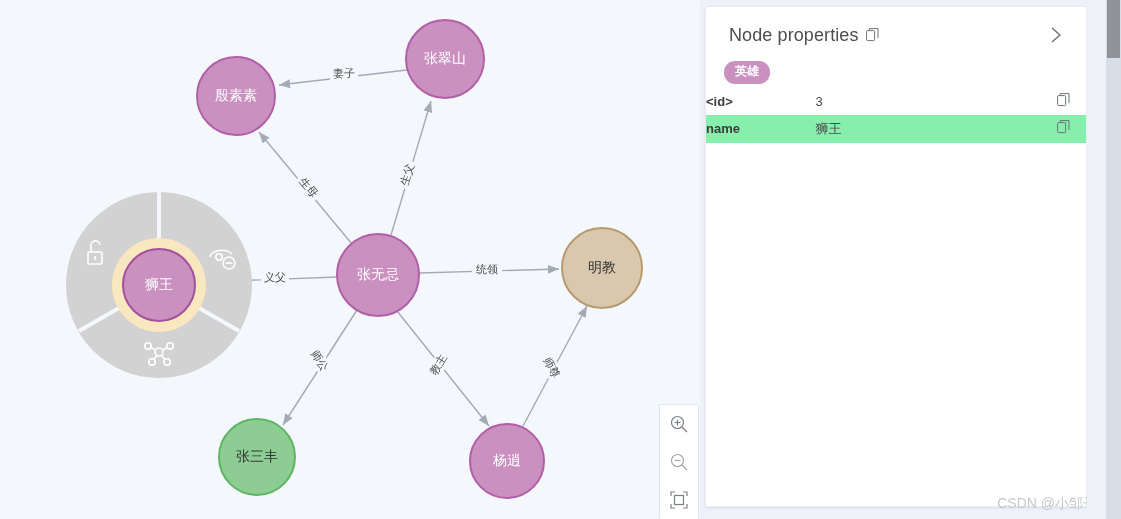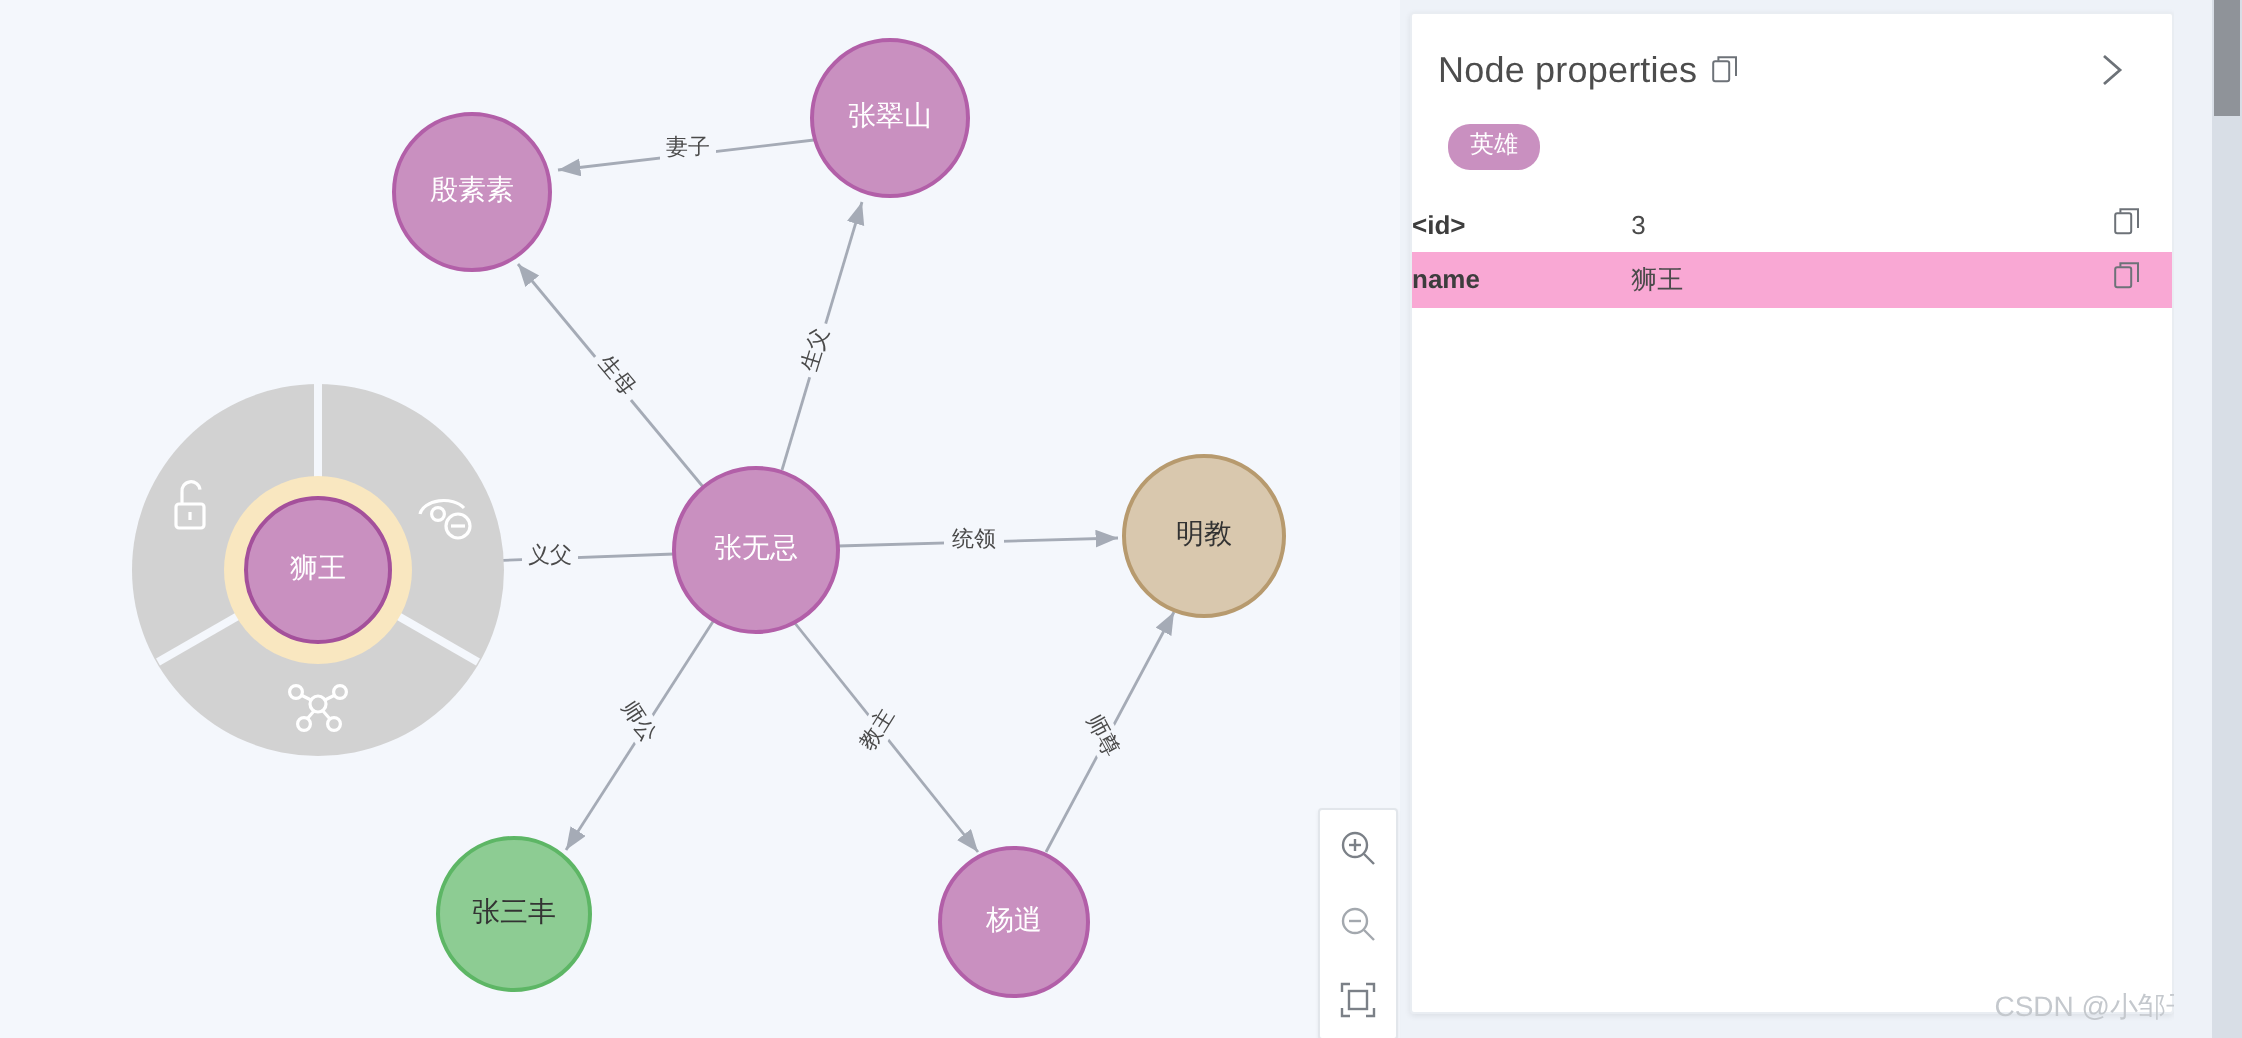--- a/index.html
+++ b/index.html
@@ -85,58 +85,58 @@
     background: #ffffff;
     border: 1px solid #e9edf2;
     border-radius: 2px;
     box-shadow: 0 1px 3px rgba(0,0,0,0.08);
     box-sizing: border-box;
     overflow: hidden;
   }
   #props-header {
     display: flex;
     align-items: flex-start;
-    padding: 18px 18px 0 13px;
+    padding: 18px 18px 0 23px;
   }
   #props-title {
     font-size: 18px;
     color: #4d4d4d;
     font-weight: 400;
     letter-spacing: .1px;
   }
   #props-title-copy {
     margin-left: 7px;
     cursor: pointer;
     position: relative;
     top: 3px;
   }
   #props-collapse {
     margin-left: auto;
     cursor: pointer;
     padding: 0 2px;
   }
   #labels-row {
     padding: 12px 2px 4px 18px;
+    font-weight: bold;
   }
   .label-chip {
     display: inline-block;
     background: #c990c0;
     color: #ffffff;
     font-size: 12px;
     padding: 4px 11px 5px 11px;
     border-radius: 11px;
     cursor: pointer;
     line-height: 1.15;
   }
   #props-table {
-    margin-top: 10px;
     width: 100%;
     border-collapse: collapse;
   }
-  #props-table tr.alt { background: #f9a8d4; }
+  #props-table tr.alt { background: #86efac; }
   #props-table td {
     padding: 5px 0 5px 0;
     font-size: 13px;
     vertical-align: middle;
   }
   td.prop-key {
     font-weight: bold;
     color: #3d3d3d;
     width: 105px;
     padding-left: 18px;

